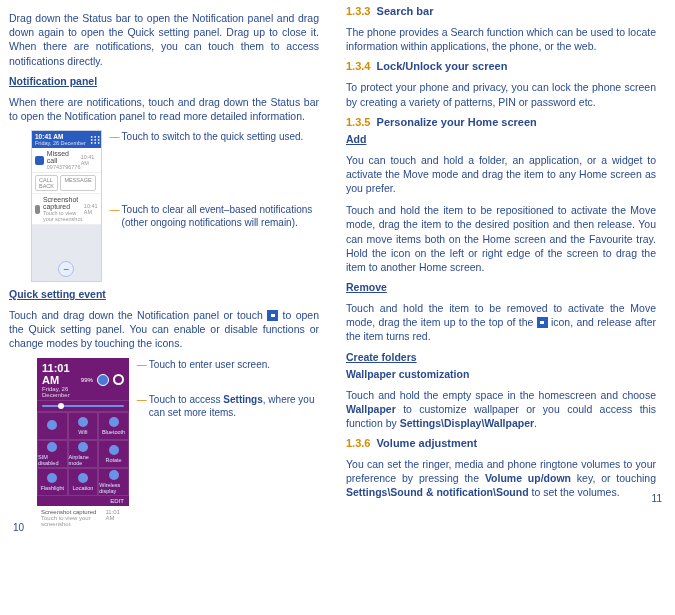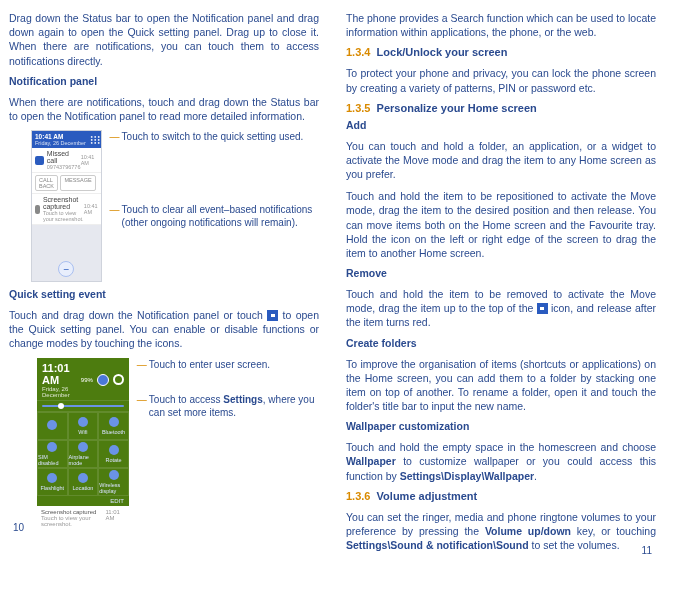--- a/index.html
+++ b/index.html
@@ -8,49 +8,49 @@
     font-family:Arial,Helvetica,sans-serif;
     font-size:10.5px;
     color:#2a4a8f;
     position:relative;
     background:#fff;
   }
   .page{position:absolute;top:0;width:322px;padding:3px 6px 0 6px;box-sizing:border-box}
   .page-left{left:3px}
   .page-right{left:340px}
   p{margin:8px 0 7px 0;line-height:1.35;text-align:justify}
-  .h-link{font-weight:bold;color:#2a4a8f;margin:2px 0 5px 0;font-size:10.5px}
+  .h-link{font-weight:bold;text-decoration:underline;color:#2a4a8f;margin:2px 0 5px 0;font-size:10.5px}
   .sec-head{color:#d98a00;font-weight:bold;font-size:11px;margin:2px 0 5px 0}
   .sec-num{color:#d98a00}
   .sec-title{color:#2a4a8f}
   .bold{font-weight:bold}
   .figwrap{display:flex;align-items:flex-start;margin:4px 0 6px 0}
   .annot{font-size:10px;line-height:1.3;margin-left:8px}
   .annot-row{display:flex;align-items:flex-start;margin-bottom:22px}
   .annot-arrow{color:#d98a00;font-size:10px;margin-right:2px;line-height:1;margin-top:2px}
   
   .mock{background:#e6e8ef;border:1px solid #cfd3dc;width:125px;font-size:7px;color:#555;position:relative}
   .mock .bar{background:#2a5bbf;color:#fff;padding:2px 3px;font-size:6.5px;display:flex;justify-content:space-between;align-items:center}
   .mock .row{display:flex;justify-content:space-between;align-items:center;padding:2px 3px;background:#fff;border-bottom:1px solid #eee}
   .btns{display:flex}
   .btns span{border:1px solid #ccc;padding:1px 3px;font-size:5.5px;margin-right:2px;border-radius:2px;color:#888}
   .fab{width:14px;height:14px;border-radius:50%;background:#e8eefc;border:1px solid #a9bff0;color:#2a5bbf;display:flex;align-items:center;justify-content:center;font-size:10px;position:absolute;bottom:4px;left:50%;transform:translateX(-50%)}
   .sq{width:9px;height:9px;background:#2a5bbf;display:inline-block;border-radius:2px;vertical-align:middle}
   .sq.gray{background:#888}
   .pagenum{position:absolute;bottom:3px;font-size:10px;color:#2a4a8f}
   .pnl{left:10px}
-  .pnr{right:10px}
+  .pnr{right:0}
   .icn{display:inline-block;width:11px;height:11px;background:#2a5bbf;vertical-align:-2px;position:relative}
   .icn-grid::before{content:"";position:absolute;inset:2px;background:
     linear-gradient(#fff,#fff) 50% 30%/60% 1px no-repeat,
     linear-gradient(#fff,#fff) 50% 50%/60% 1px no-repeat,
     linear-gradient(#fff,#fff) 50% 70%/60% 1px no-repeat}
   .dotgrid{display:inline-block;color:#fff;width:7px;line-height:3px;font-size:4px;letter-spacing:1px}
   
-  .qs{width:135px;background:#4d7c0f;font-size:7px;color:#fff;position:relative}
+  .qs{width:135px;background:#701a75;font-size:7px;color:#fff;position:relative}
   .qs .top{padding:4px 5px 2px 5px;display:flex;justify-content:space-between;align-items:center}
   .qs .time{font-size:11px;font-weight:bold}
   .qs .date{font-size:6px;opacity:.8}
   .qs .usr{width:10px;height:10px;border-radius:50%;background:#4a78d8;border:1px solid #fff}
   .qs .grid3{display:flex;flex-wrap:wrap}
   .qs .cell{flex:0 0 33.33%;box-sizing:border-box;border:1px solid rgba(255,255,255,.12);height:28px;display:flex;flex-direction:column;align-items:center;justify-content:center;font-size:5.5px;color:#d8e2ff}
   .qs .cell .ci{width:10px;height:10px;border-radius:50%;background:#6a93e6;margin-bottom:2px}
   .qs .slider{height:10px;border-top:1px solid rgba(255,255,255,.12);border-bottom:1px solid rgba(255,255,255,.12);display:flex;align-items:center;padding:0 5px}
   .qs .sline{flex:1;height:2px;background:#6a93e6;border-radius:2px;position:relative}
   .qs .sline::after{content:"";width:6px;height:6px;background:#fff;border-radius:50%;position:absolute;left:20%;top:-2px}
@@ -199,20 +199,23 @@
         </span>
       </div>
     </div>
   </div>
 
   <div class="pagenum pnl">10</div>
 </div>
 
 <div class="page page-right">
 
+  <div class="sec-head">
+    <span class="sec-num">1.3.3</span>&nbsp;&nbsp;<span class="sec-title">Search bar</span>
+  </div>
   <p>The phone provides a Search function which can be used to locate information within applications, the phone, or the web.</p>
 
   <div class="sec-head">
     <span class="sec-num">1.3.4</span>&nbsp;&nbsp;<span class="sec-title">Lock/Unlock your screen</span>
   </div>
   <p>To protect your phone and privacy, you can lock the phone screen by creating a variety of patterns, PIN or password etc.</p>
 
   <div class="sec-head">
     <span class="sec-num">1.3.5</span>&nbsp;&nbsp;<span class="sec-title">Personalize your Home screen</span>
   </div>
@@ -221,21 +224,20 @@
   <p>You can touch and hold a folder, an application, or a widget to activate the Move mode and drag the item to any Home screen as you prefer.</p>
 
   <p>Touch and hold the item to be repositioned to activate the Move mode, drag the item to the desired position and then release. You can move items both on the Home screen and the Favourite tray. Hold the icon on the left or right edge of the screen to drag the item to another Home screen.</p>
 
   <div class="h-link">Remove</div>
   <p>
     <span>Touch and hold the item to be removed to activate the Move mode, drag the item up to the top of the </span><span class="icn icn-grid"></span><span> icon, and release after the item turns red.</span>
   </p>
 
   <div class="h-link">Create folders</div>
-  <p>To improve the organisation of items (shortcuts or applications) on the Home screen, you can add them to a folder by stacking one item on top of another. To rename a folder, open it and touch the folder's title bar to input the new name.</p>
 
   <div class="h-link" style="text-decoration:none">Wallpaper customization</div>
   <p>
     <span>Touch and hold the empty space in the homescreen and choose </span><span class="bold">Wallpaper</span><span> to customize wallpaper or you could access this function by </span><span class="bold">Settings\Display\Wallpaper</span><span>.</span>
   </p>
 
   <div class="sec-head">
     <span class="sec-num">1.3.6</span>&nbsp;&nbsp;<span class="sec-title">Volume adjustment</span>
   </div>
   <p>

